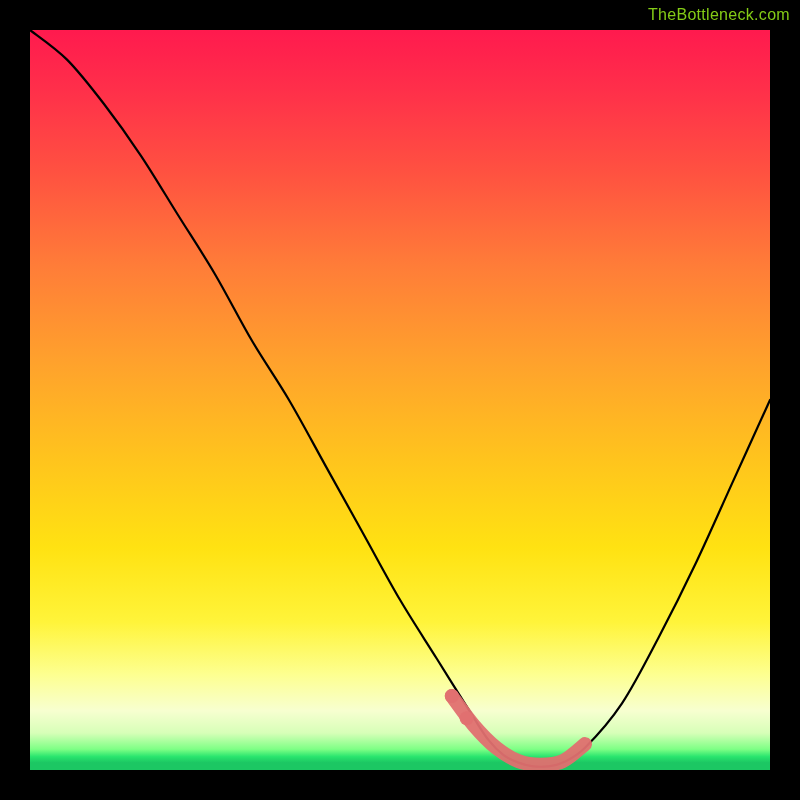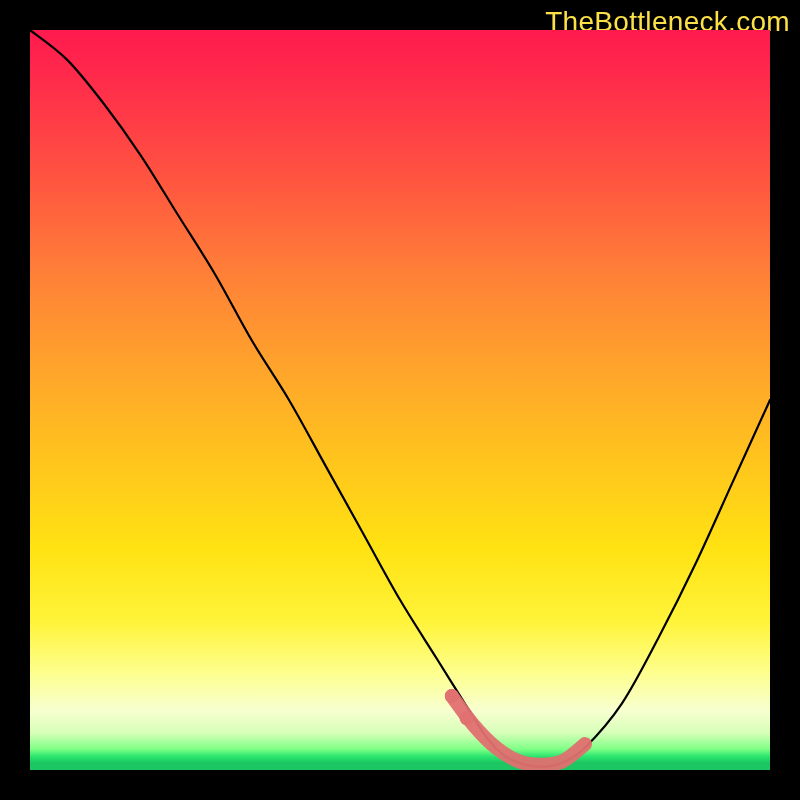--- a/index.html
+++ b/index.html
@@ -16,22 +16,22 @@
     top: 0;
     left: 0;
     width: 800px;
     height: 800px;
     background: #000;
   }
   .watermark {
     position: absolute;
     top: 6px;
     right: 10px;
-    color: #fde047;
-    font-size: 28px;
+    color: #84cc16;
+    font-size: 16px;
     letter-spacing: 0.3px;
     font-weight: 400;
     user-select: none;
   }
   .plot-area {
     position: absolute;
     left: 30px;
     top: 30px;
     width: 740px;
     height: 740px;

